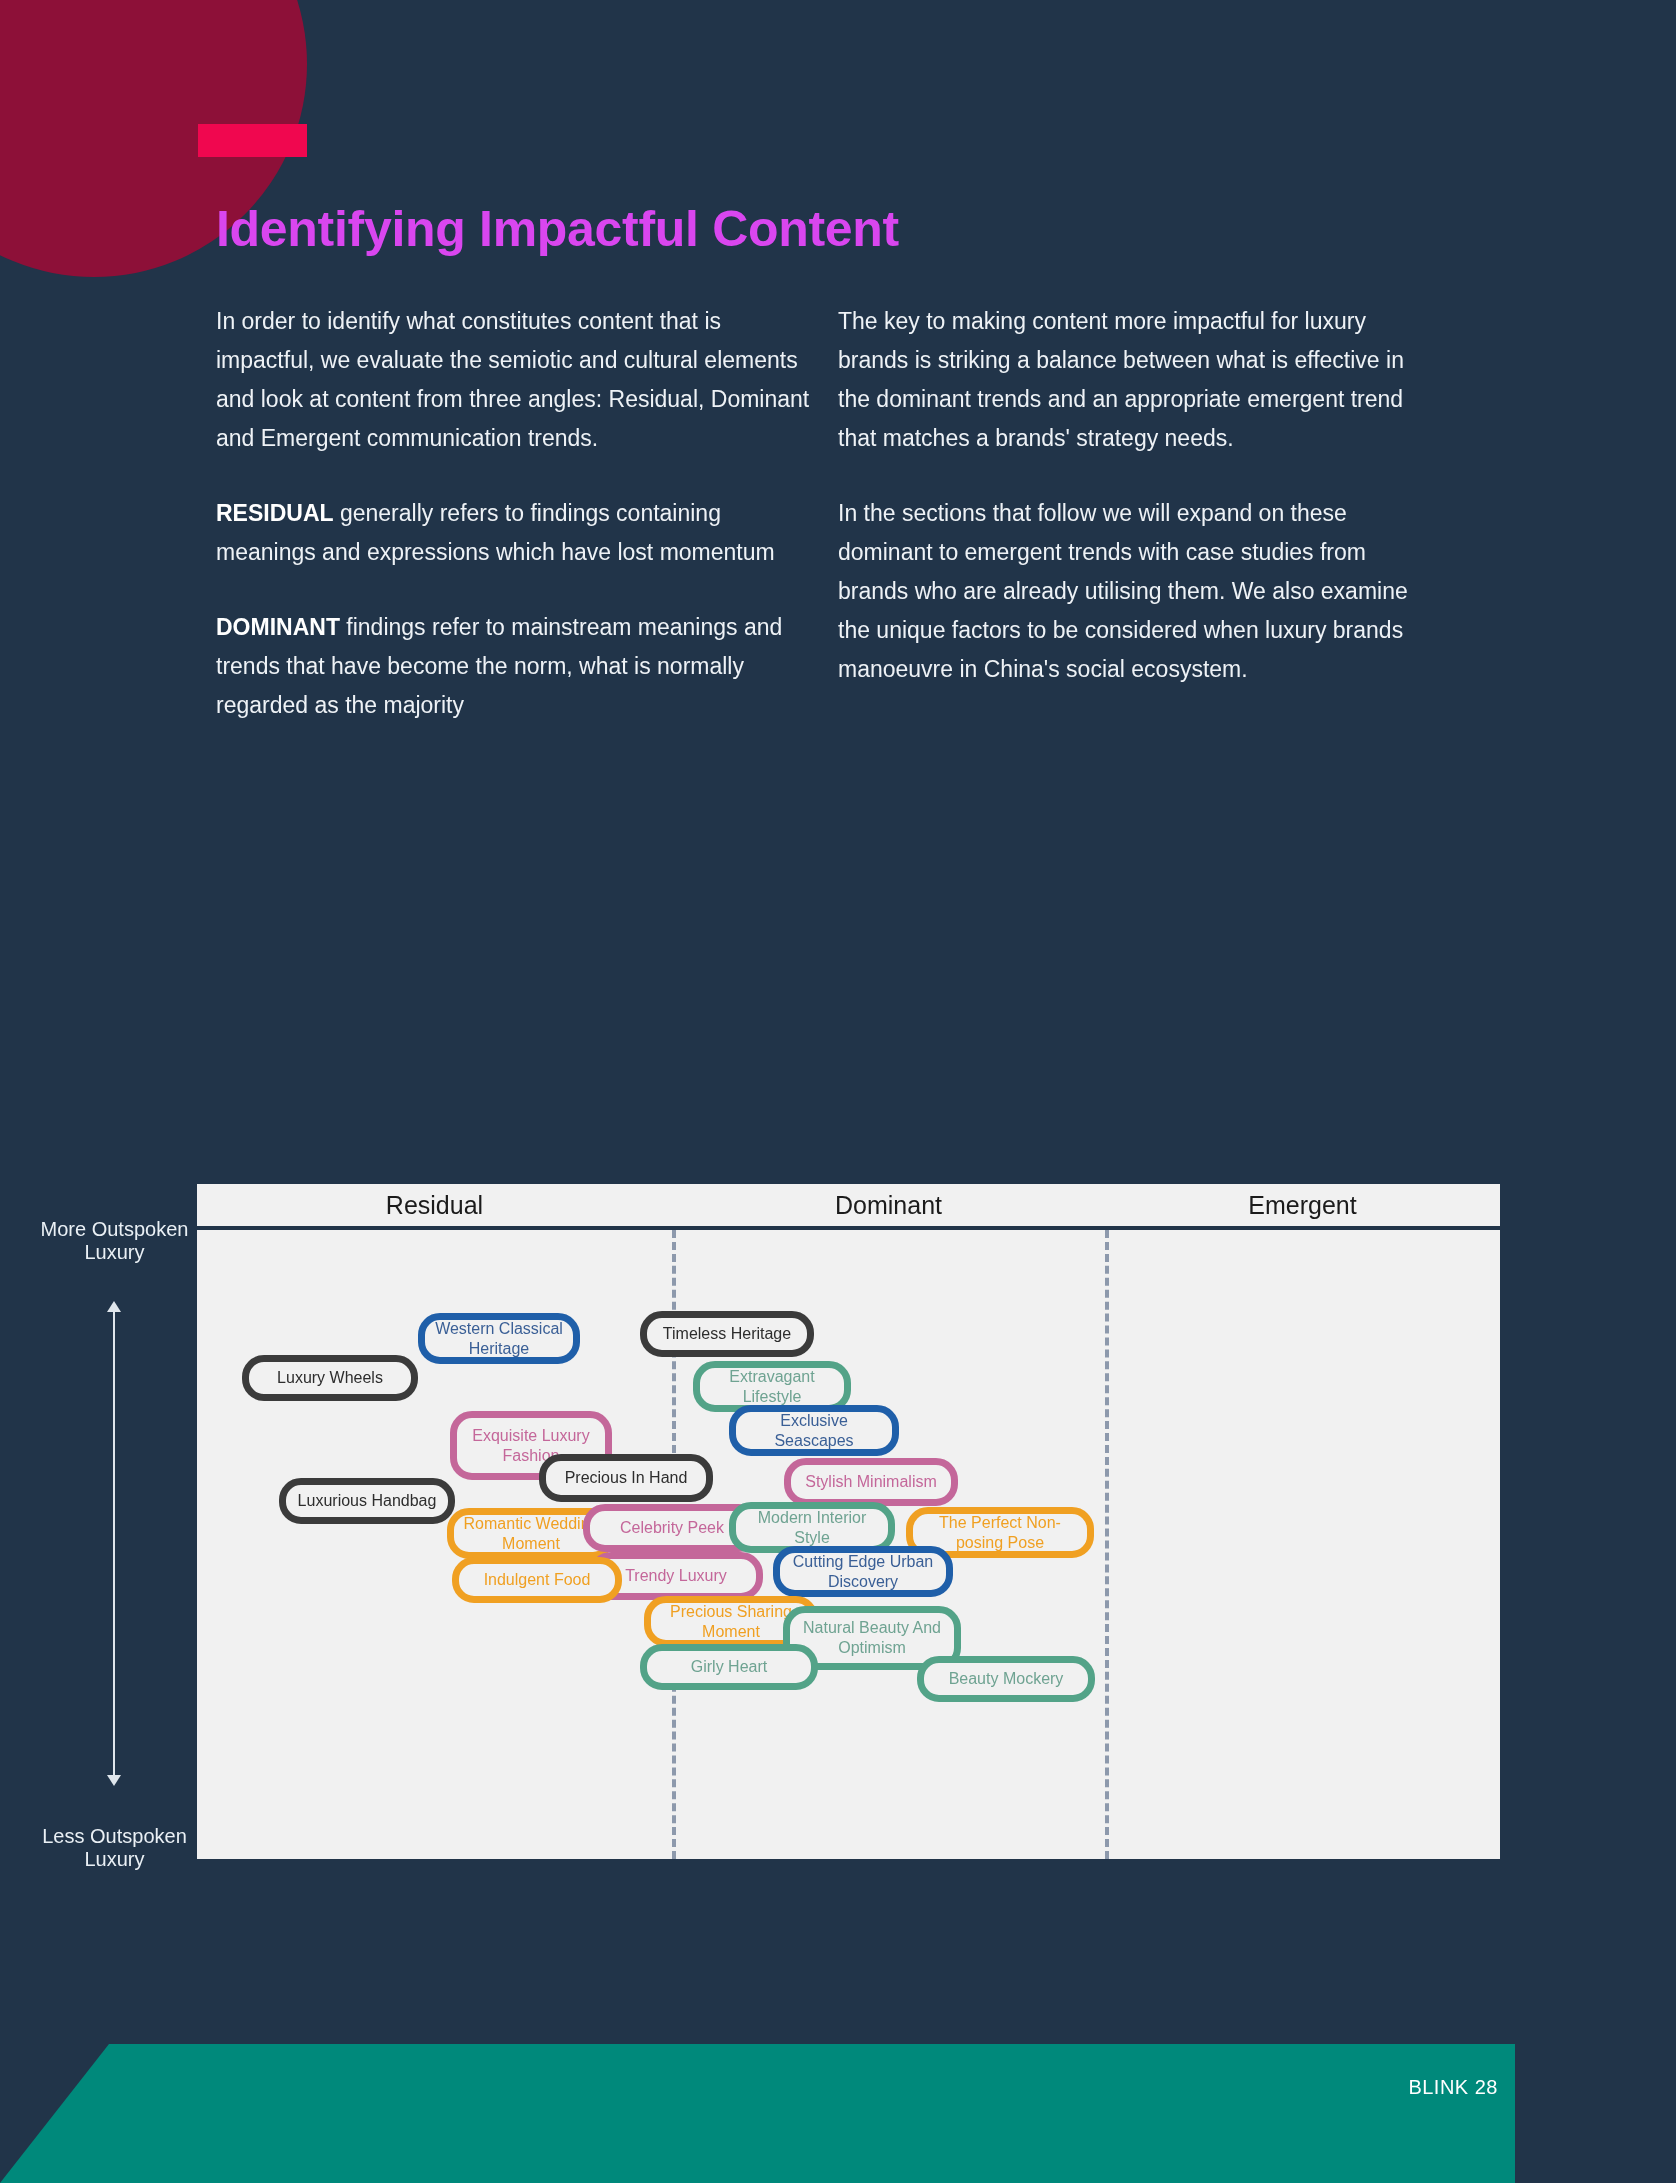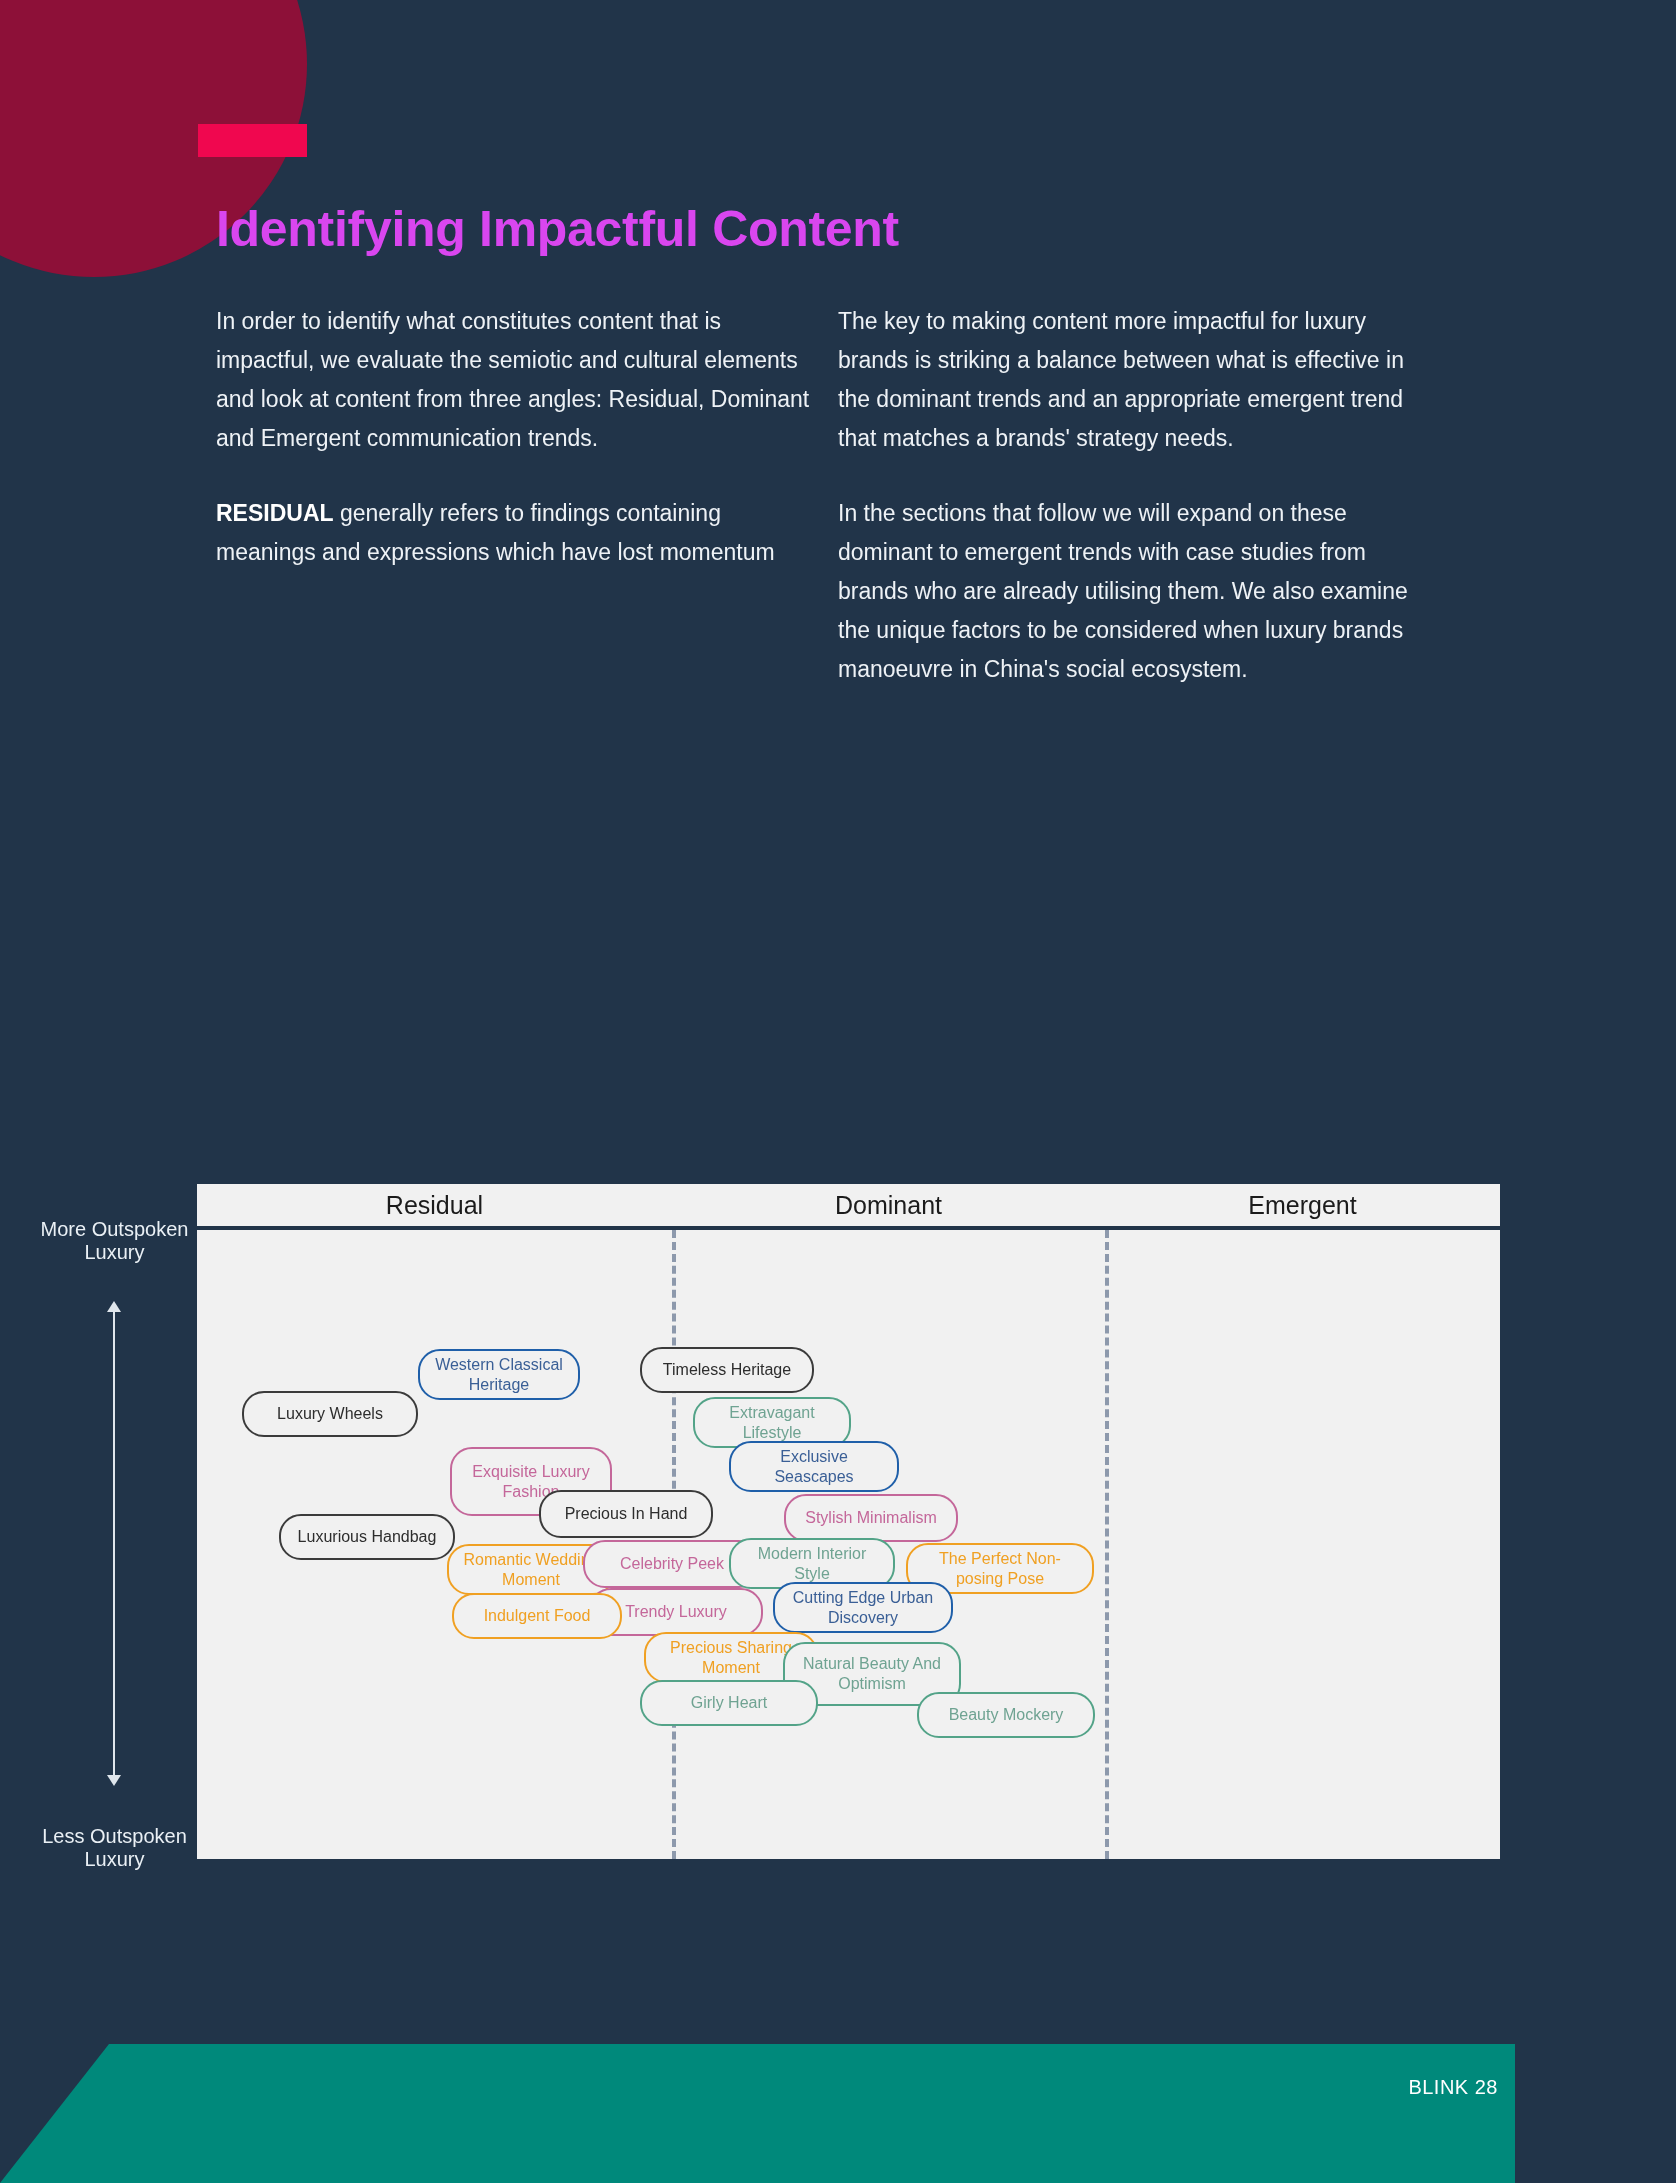--- a/index.html
+++ b/index.html
@@ -95,32 +95,31 @@
     top:0; bottom:0;
     width:0;
     border-left:4px dashed #8d99ac;
   }
   .divider.d1{ left:475px; }
   .divider.d2{ left:908px; }
 
   
   .node{
     position:absolute;
-    border:2px solid #4c1d95;
+    border:7px solid #4c1d95;
     border-radius:22px;
     background:#f1f1f1;
     color:#3b3b3b;
     font-size:16px;
     line-height:20px;
     display:flex;
     align-items:center;
     justify-content:center;
     text-align:center;
     padding:4px 8px;
-    margin-top:36px;
   }
   .node.c-black { border-color:#3b3b3b; color:#2d2d2d; }
   .node.c-blue  { border-color:#1f5fa9; color:#3a5f96; }
   .node.c-pink  { border-color:#c4679a; color:#c4679a; }
   .node.c-green { border-color:#53a388; color:#6fa392; }
   .node.c-orange{ border-color:#f0a022; color:#f0a022; }
 
   
   .axis{
     position:absolute;
@@ -178,20 +177,21 @@
 
 <div class="deco-circle"></div>
 <div class="deco-bar"></div>
 
 <h1 class="page-title">Identifying Impactful Content</h1>
 
 <div class="cols">
   <div class="col" id="left-col">
       <p class="para">In order to identify what constitutes content that is impactful, we evaluate the semiotic and cultural elements and look at content from three angles: Residual, Dominant and Emergent communication trends.</p>
       <p class="para"><b>RESIDUAL</b> generally refers to findings containing meanings and expressions which have lost momentum</p>
+      <p class="para"><b>DOMINANT</b> findings refer to mainstream meanings and trends that have become the norm, what is normally regarded as the majority</p>
     </div>
   <div class="col" id="right-col">
       <p class="para">The key to making content more impactful for luxury brands is striking a balance between what is effective in the dominant trends and an appropriate emergent trend that matches a brands' strategy needs.</p>
       <p class="para">In the sections that follow we will expand on these dominant to emergent trends with case studies from brands who are already utilising them. We also examine the unique factors to be considered when luxury brands manoeuvre in China's social ecosystem.</p>
     </div>
 </div>
 
 <div class="axis">
   <div class="cap-top">More Outspoken Luxury</div>
   <div class="arrow-up"></div>

